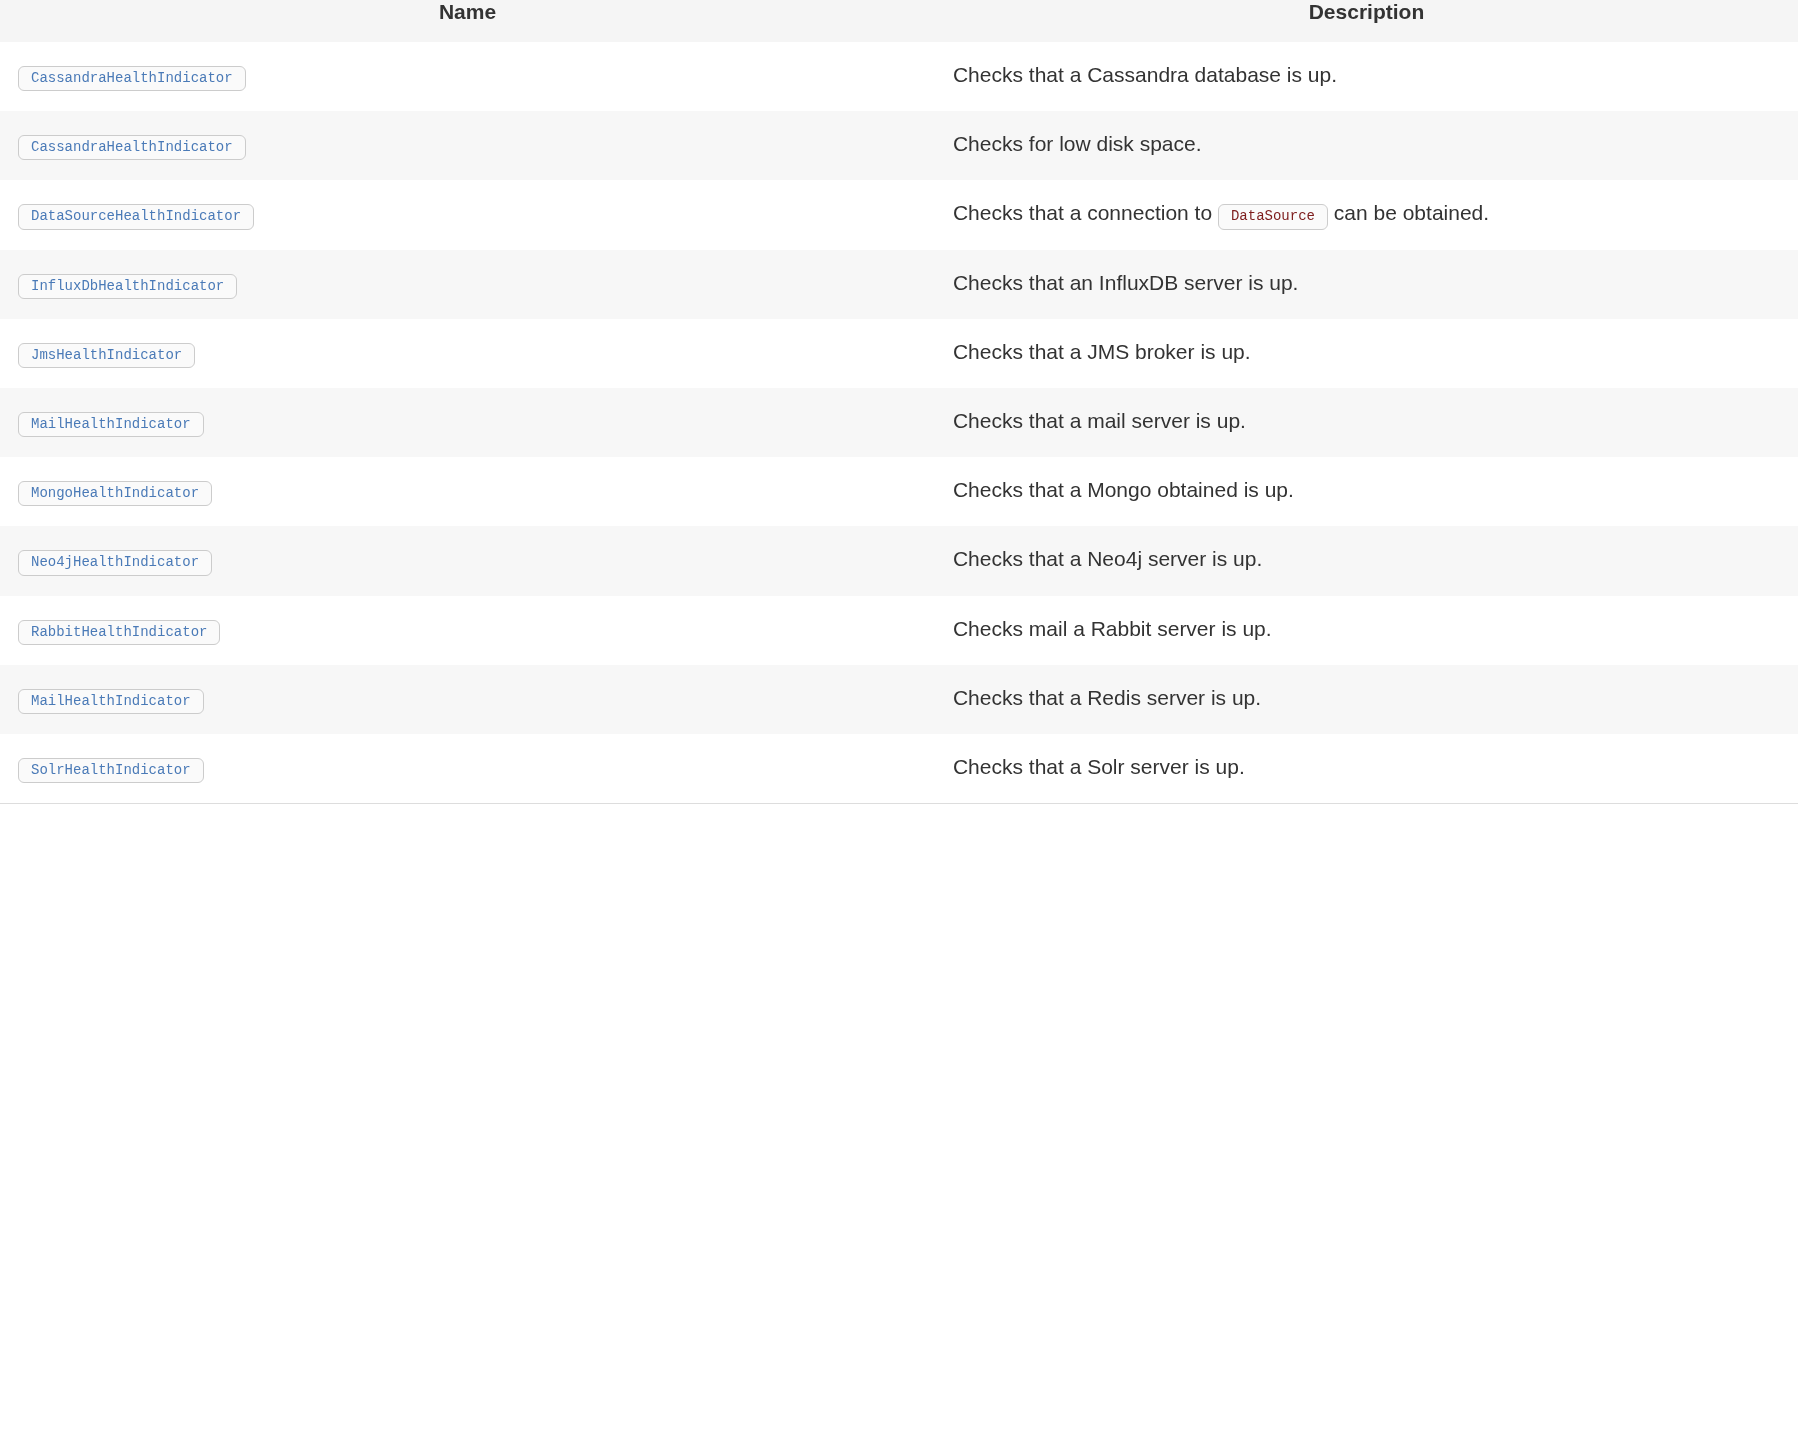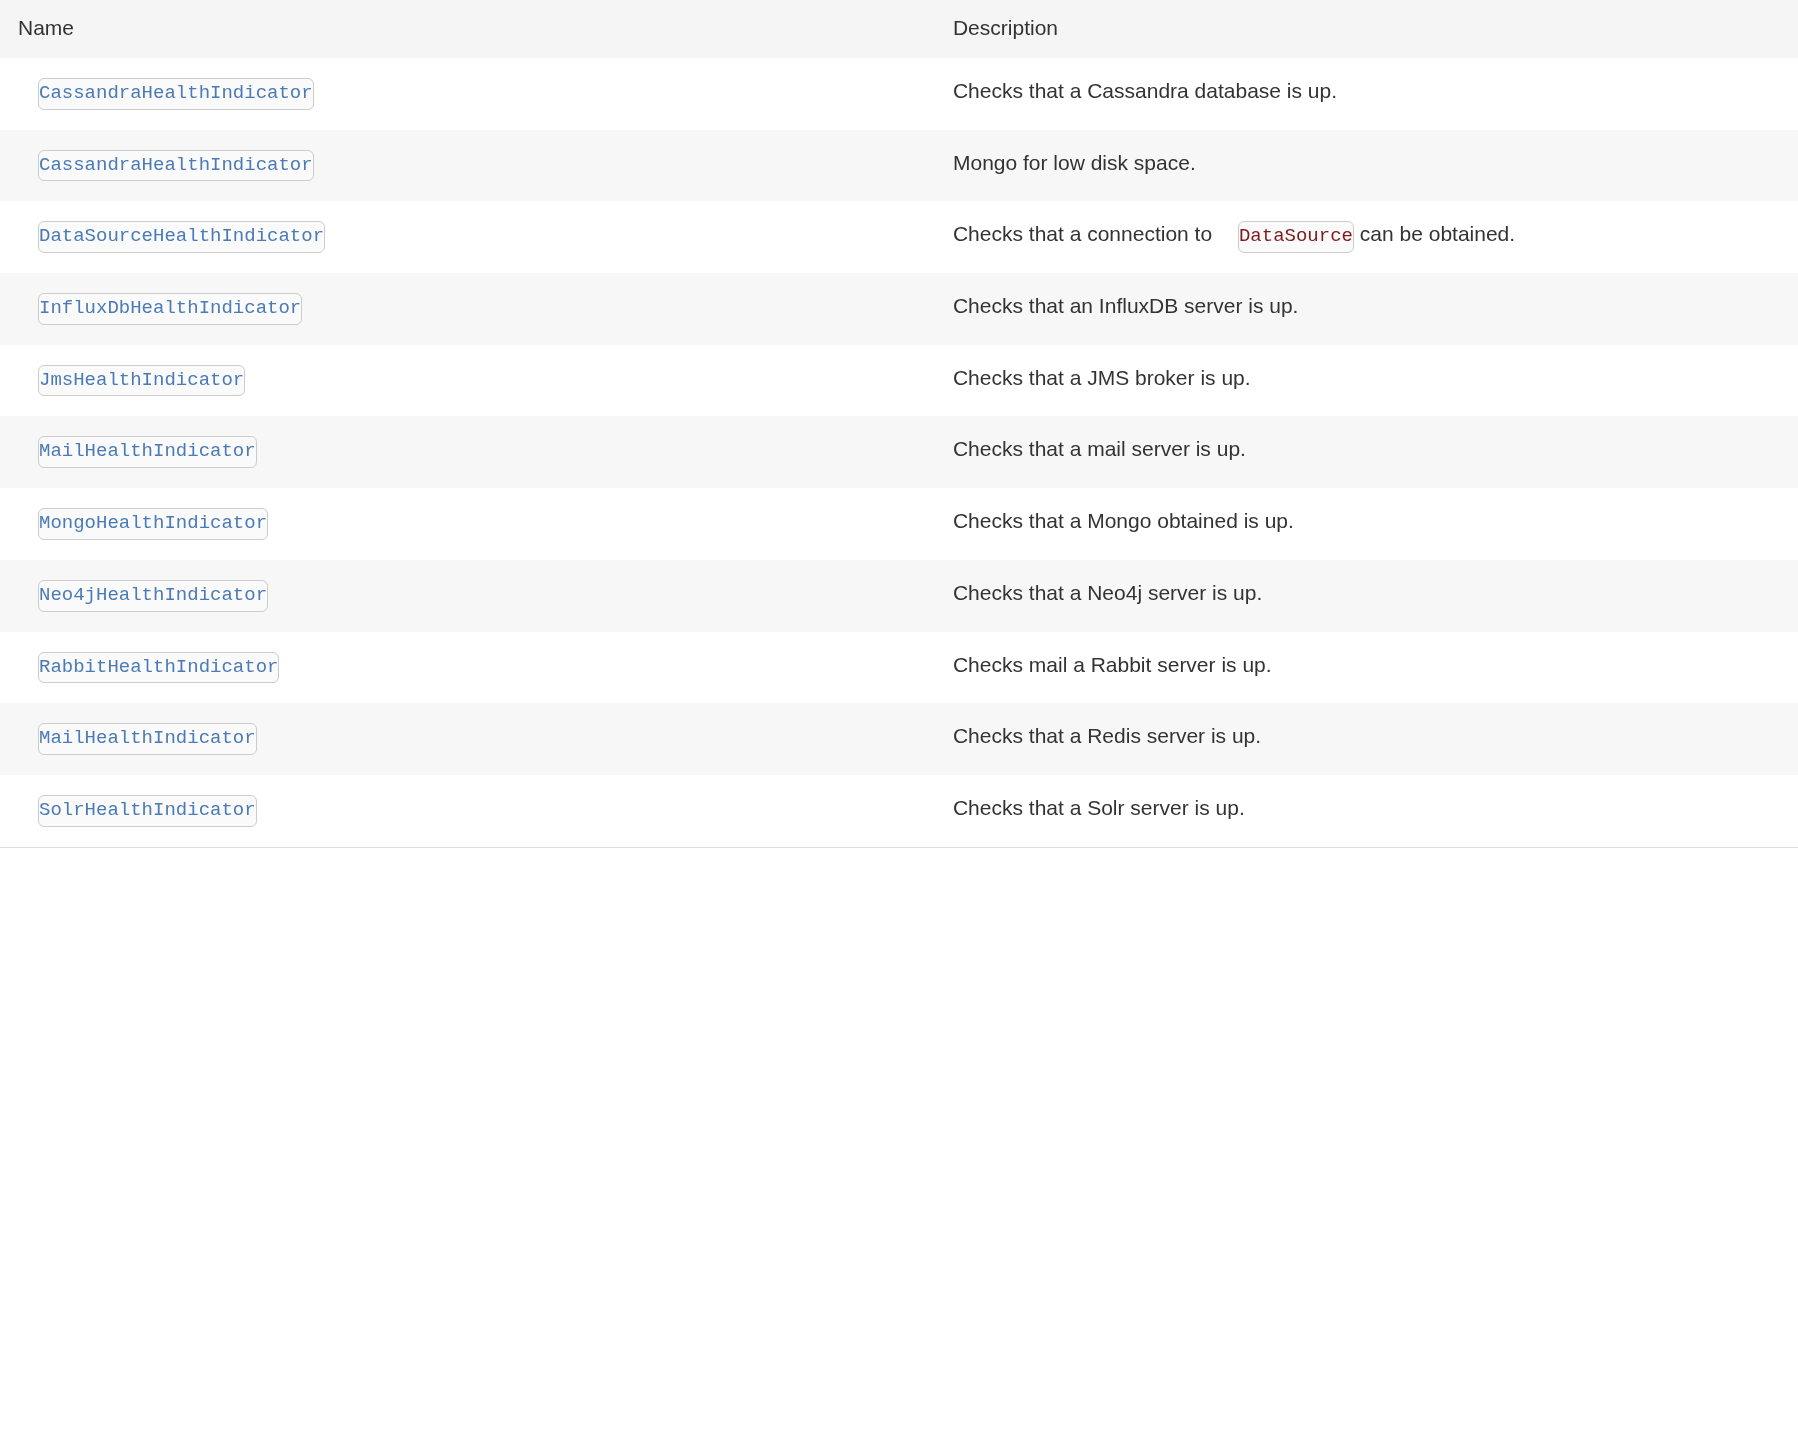--- a/index.html
+++ b/index.html
@@ -10,45 +10,44 @@
     color: #333;
     background: #fff;
   }
   table {
     width: 100%;
     border-collapse: collapse;
     border-bottom: 1px solid #ddd;
   }
   thead tr { background: #f5f5f5; }
   thead th {
-    text-align: left;
-    font-weight: 400;
-    padding: 16px 18px 18px;
+    text-align: center;
+    font-weight: 700;
+    padding: 0 18px 18px;
     color: #333;
   }
   tbody tr:nth-child(even) { background: #f7f7f7; }
   tbody tr:nth-child(odd)  { background: #ffffff; }
   tbody td {
     padding: 18px 18px 20px;
     vertical-align: top;
     color: #333;
     line-height: 1.45;
   }
   .name-col { width: 52%; }
   .desc-col { width: 48%; }
   .code-chip {
     display: inline-block;
     font-family: "SFMono-Regular", Consolas, "Liberation Mono", Menlo, Courier, monospace;
-    font-size: 19px;
+    font-size: 14px;
     border: 1px solid #ccc;
     border-radius: 6px;
-    padding: 2px 0 3px;
+    padding: 2px 12px 3px;
     background: #fafafa;
     line-height: 1.3;
-    margin-left: 20px;
   }
   .code-chip.link { color: #4a7ab7; }
   .code-chip.literal { color: #7d1c1c; }
   a.code-chip { text-decoration: none; }
 </style>
 </head>
 <body>
 
 <table>
   <thead>
@@ -57,21 +56,21 @@
       <th class="desc-col">Description</th>
     </tr>
   </thead>
   <tbody id="rows-body">
       <tr>
         <td class="name-col"><a href="#" class="code-chip link">CassandraHealthIndicator</a></td>
         <td class="desc-col"><span>Checks that a Cassandra database is up.</span></td>
       </tr>
       <tr>
         <td class="name-col"><a href="#" class="code-chip link">CassandraHealthIndicator</a></td>
-        <td class="desc-col"><span>Mongo for low disk space.</span></td>
+        <td class="desc-col"><span>Checks for low disk space.</span></td>
       </tr>
       <tr>
         <td class="name-col"><a href="#" class="code-chip link">DataSourceHealthIndicator</a></td>
         <td class="desc-col"><span>Checks that a connection to </span><span class="code-chip literal">DataSource</span><span> can be obtained.</span></td>
       </tr>
       <tr>
         <td class="name-col"><a href="#" class="code-chip link">InfluxDbHealthIndicator</a></td>
         <td class="desc-col"><span>Checks that an InfluxDB server is up.</span></td>
       </tr>
       <tr>

